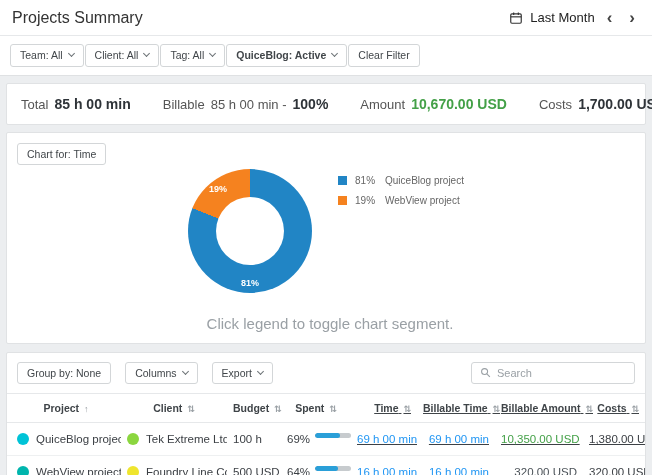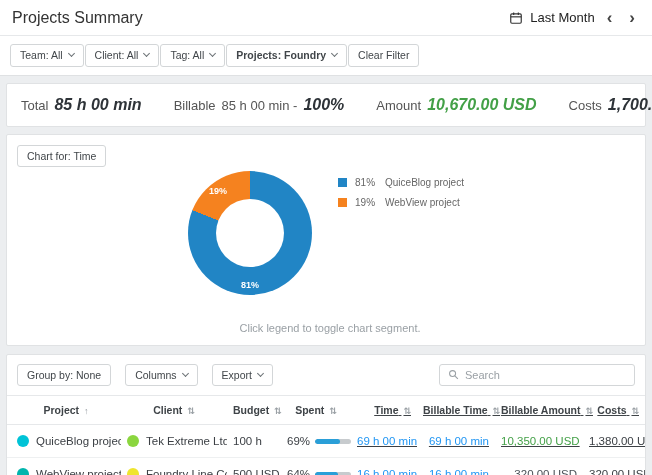--- a/index.html
+++ b/index.html
@@ -33,61 +33,61 @@
   .fbtn.bold { font-weight: bold; }
   .caret {
     width: 5px; height: 5px; border-right: 1.5px solid #6d7377; border-bottom: 1.5px solid #6d7377;
     transform: rotate(45deg); margin-top: -3px; display: inline-block;
   }
   
   .card { background: #fff; border: 1px solid #e0e2e4; border-radius: 2px; margin: 0 6px; }
   
   .summary { margin-top: 7px; padding: 12px 14px; display: flex; align-items: flex-end; gap: 32px; font-size: 13px; color: #555; }
   .summary .grp { display: flex; align-items: baseline; gap: 6px; white-space: nowrap; }
-  .summary .val { font-weight: bold; color: #2e3338; font-size: 16px; font-style: italic; }
+  .summary .val { font-weight: bold; color: #2e3338; font-size: 14px; }
   .summary .plain { color: #555; font-size: 13px; }
   .summary .green { color: #43a047; }
   
   .chart-card { margin-top: 7px; padding: 10px 10px 12px; position: relative; height: 212px; }
   .chart-body { display: flex; justify-content: center; margin-top: 4px; }
   .donut {
     width: 124px; height: 124px; border-radius: 50%; position: relative; cursor: pointer;
     flex: 0 0 auto;
   }
   .donut::after { content: ""; position: absolute; inset: 28px; background: #fff; border-radius: 50%; }
   .pct { position: absolute; color: #fff; font-size: 9px; font-weight: bold; z-index: 2; }
   .pct-orange { top: 15px; left: 21px; }
   .pct-blue { bottom: 5px; left: 50%; transform: translateX(-50%); }
   .legend { margin-left: 26px; margin-top: 6px; align-self: flex-start; }
   .legend-item { display: flex; align-items: center; gap: 8px; font-size: 10px; color: #666; margin-bottom: 9px; cursor: pointer; }
   .legend-swatch { width: 9px; height: 9px; flex: 0 0 auto; }
   .legend-pct { min-width: 22px; }
-  .chart-caption { position: absolute; left: 8px; right: 0; bottom: 11px; text-align: center; font-size: 11px; color: #9aa0a5; }
+  .chart-caption { position: absolute; left: 8px; right: 0; bottom: 11px; text-align: center; font-size: 15px; color: #9aa0a5; }
   
   .table-card { margin-top: 8px; margin-bottom: 0; }
   .table-toolbar { padding: 9px 10px; display: flex; gap: 14px; align-items: center; }
   .searchbox {
     margin-left: auto; display: flex; align-items: center; gap: 6px;
-    border: 1px solid #d3d6d8; border-radius: 3px; padding: 4px 8px; width: 196px; background: #fff;
+    border: 1px solid #d3d6d8; border-radius: 3px; padding: 4px 8px; width: 164px; background: #fff;
   }
   .searchbox input { border: none; outline: none; font-size: 11px; width: 100%; color: #444; font-family: inherit; }
   .searchbox input::placeholder { color: #9aa0a5; }
   table { width: 100%; border-collapse: collapse; table-layout: fixed; font-size: 11.5px; }
   th {
     font-size: 10.5px; font-weight: bold; color: #3f4448; text-align: center;
     padding: 8px 6px; border-top: 1px solid #e6e8ea; border-bottom: 1px solid #e6e8ea;
     cursor: pointer; white-space: nowrap;
   }
   th .sort { color: #9aa0a5; font-size: 9px; margin-left: 2px; }
   td { padding: 10px 6px; border-bottom: 1px solid #eef0f1; color: #3c4045; white-space: nowrap; overflow: hidden; }
   .col-r { text-align: right; text-decoration: underline; }
   .pad-l { padding-left: 10px; }
   .dot { width: 12px; height: 12px; border-radius: 50%; display: inline-block; vertical-align: -2px; margin-right: 7px; }
   .time-link { color: #2196f3; cursor: pointer; }
-  .spent-cell { display: inline-flex; align-items: center; gap: 5px; }
+  .spent-cell { display: inline-flex; align-items: flex-start; gap: 5px; }
   .bar { width: 36px; height: 5px; background: #c7cbce; border-radius: 3px; overflow: hidden; display: inline-block; }
   .bar-fill { display: block; height: 100%; background: #2a9fd8; border-radius: 3px; }
   .icon-svg { display: inline-flex; }
 </style>
 </head>
 <body>
 
 <div class="topbar">
   <div class="page-title">Projects Summary</div>
   <div class="daterange">
@@ -112,21 +112,21 @@
   </button>
   <button class="fbtn">
     <span>Client: All</span>
     <span class="caret"></span>
   </button>
   <button class="fbtn">
     <span>Tag: All</span>
     <span class="caret"></span>
   </button>
   <button class="fbtn bold">
-    <span>Projects: Foundry</span>
+    <span>QuiceBlog: Active</span>
     <span class="caret"></span>
   </button>
   <button class="fbtn">
     <span>Clear Filter</span>
   </button>
 </div>
 
 <div class="card summary">
   <div class="grp">
     <span>Total</span>

